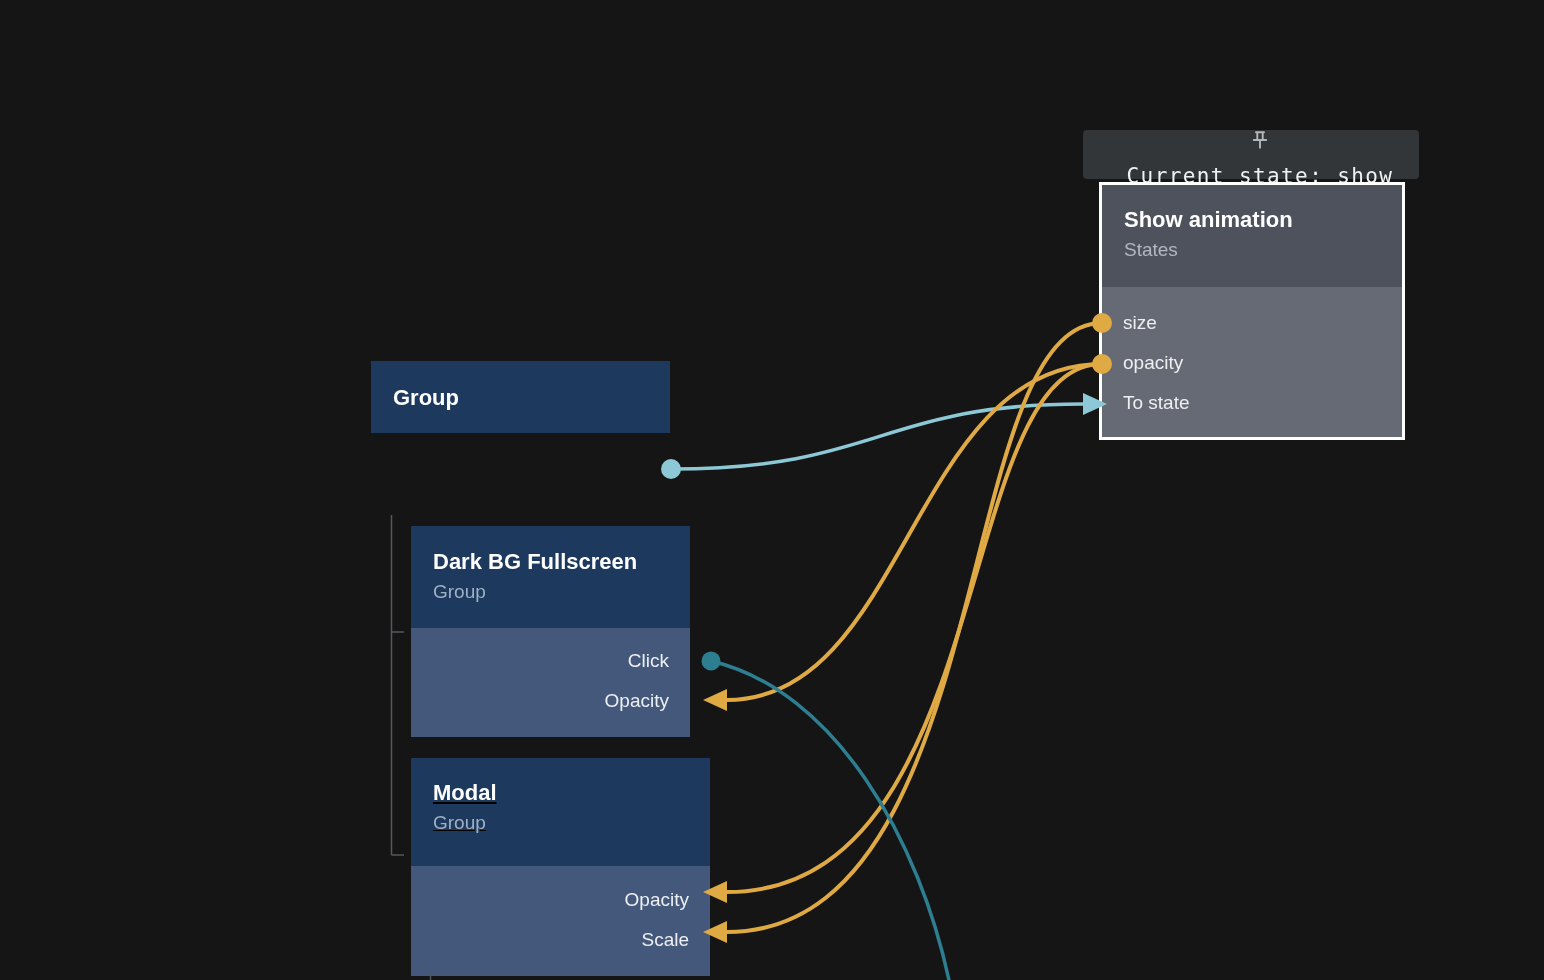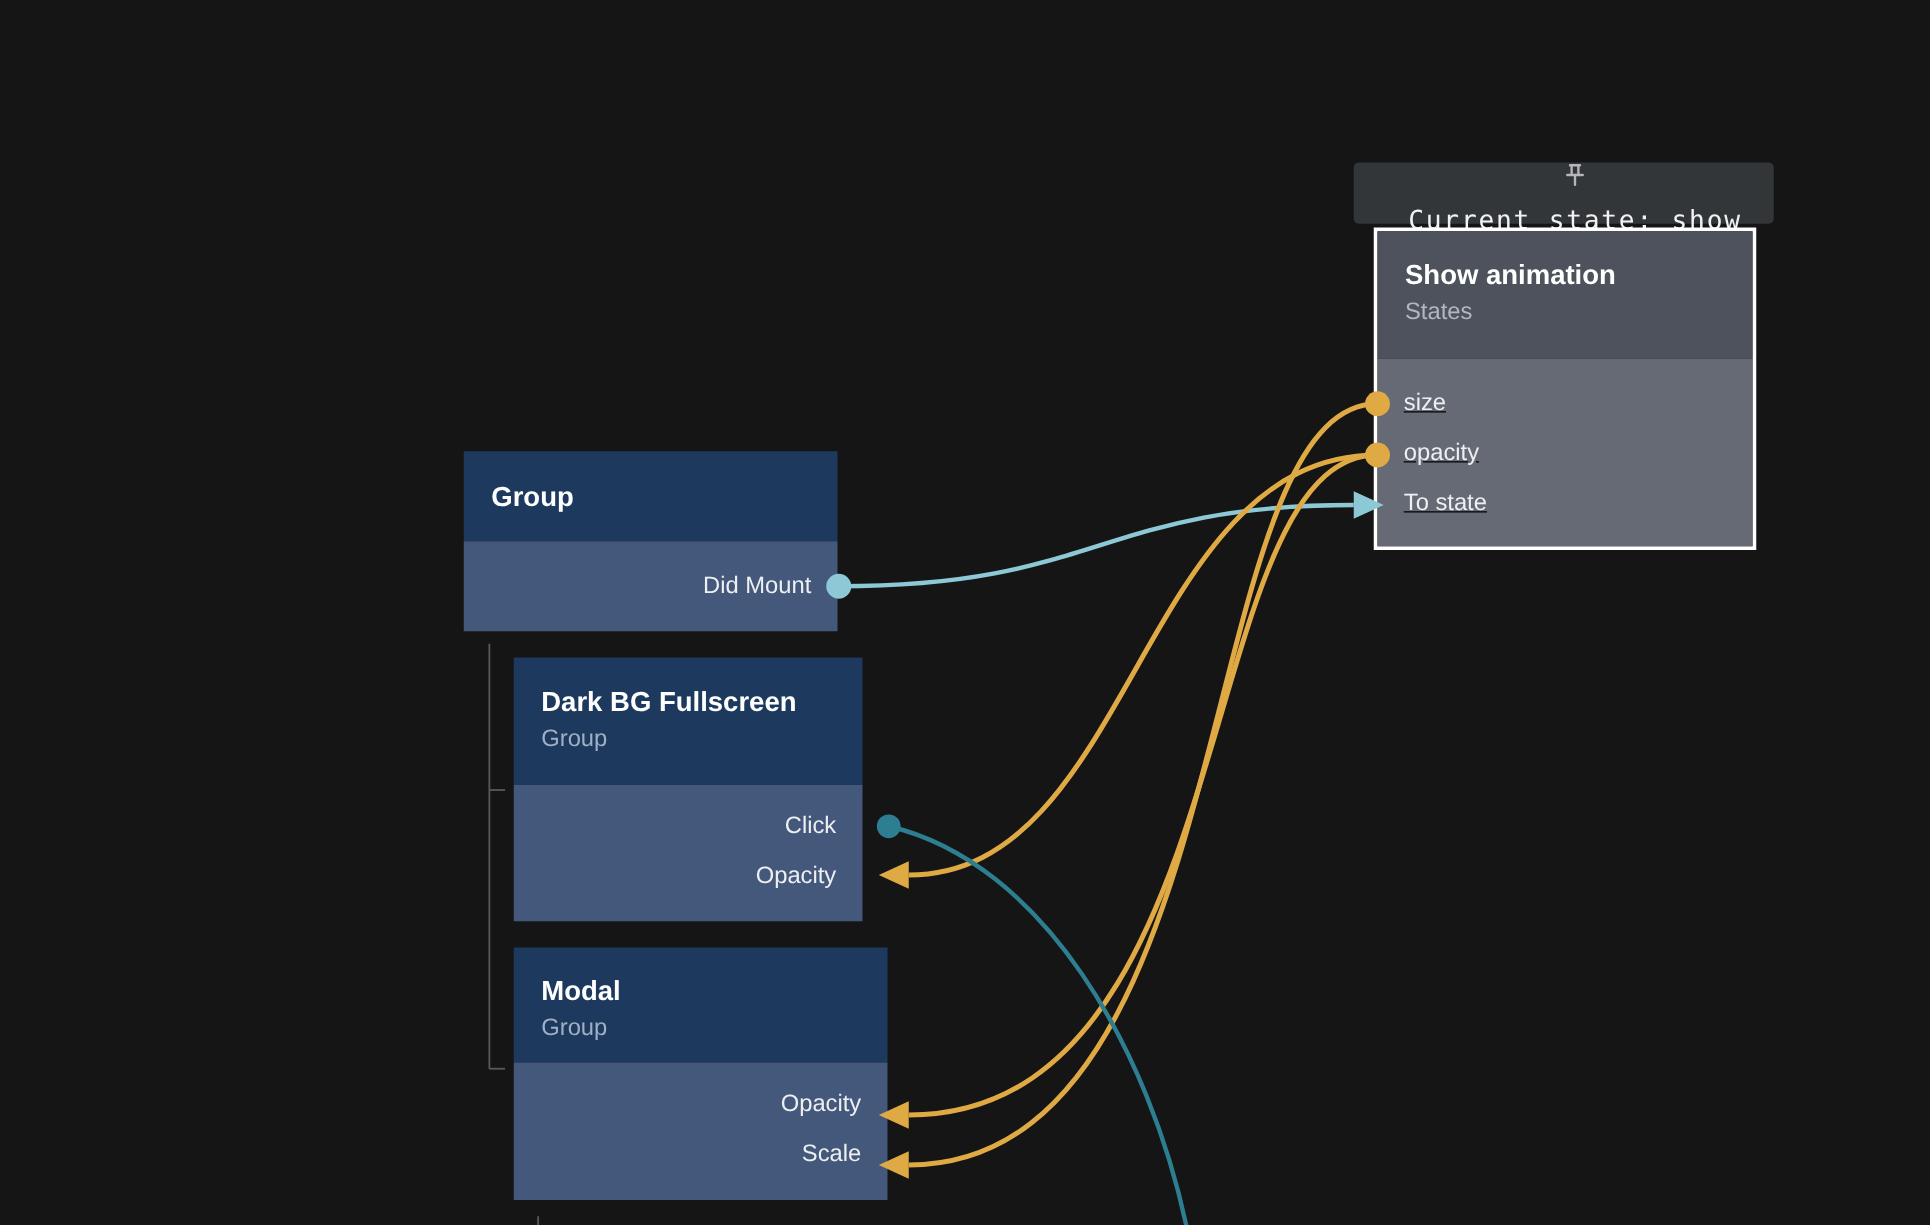--- a/index.html
+++ b/index.html
@@ -29,53 +29,50 @@
   
   .navy .node-header{background:#1d3a5e;}
   .navy .node-body{background:#44587b;}
   .navy .node-subtitle{color:#9fb0c4;}
   
   .node-states{
     left:1099px;top:182px;width:306px;
     border:3px solid #ffffff;
   }
   .node-states .node-header{background:#4d525c;height:102px;padding-top:19px;}
-  .node-states .node-body{background:#656a74;height:150px;padding-top:16px;text-decoration:underline;}
+  .node-states .node-body{background:#656a74;height:150px;padding-top:16px;}
   .node-states .node-subtitle{color:#b2b7bf;}
   
   .node-group{left:371px;top:361px;width:299px;}
   .node-group .node-header{height:72px;display:flex;align-items:center;}
   .node-group .node-body{height:72px;padding-top:16px;}
   .node-darkbg{left:411px;top:526px;width:279px;}
   .node-darkbg .node-header{height:102px;padding-top:20px;}
   .node-darkbg .node-body{height:109px;padding-top:13px;}
   .node-modal{left:411px;top:758px;width:299px;}
-  .node-modal .node-header{height:92px;padding-top:19px;}
+  .node-modal .node-header{height:108px;padding-top:19px;text-decoration:underline;}
   .node-modal .node-body{height:110px;padding-top:14px;}
   
   .wires{position:absolute;left:0;top:0;z-index:10;pointer-events:none;}
 </style>
 </head>
 <body>
 
 <div class="status-pill">
   <span class="pin-icon">
     <svg width="20" height="21" viewBox="0 0 20 21">
       <path d="M6 2.2 H14 M7.3 2.2 V10 M12.7 2.2 V10 M3.8 10 H16.2 M10 10 V17.8" stroke="#b4b7ba" stroke-width="1.9" fill="none" stroke-linecap="round"></path>
     </svg>
   </span>
   <span>Current state: show</span>
 </div>
 
 <div class="node navy node-group">
   <div class="node-header">
     <div class="node-title">Group</div>
-  </div>
-  <div class="node-body">
-    <div class="row right">Did Mount</div>
   </div>
 </div>
 
 <div class="node navy node-darkbg">
   <div class="node-header">
     <div class="node-title">Dark BG Fullscreen</div>
     <div class="node-subtitle">Group</div>
   </div>
   <div class="node-body">
     <div class="row right">Click</div>

